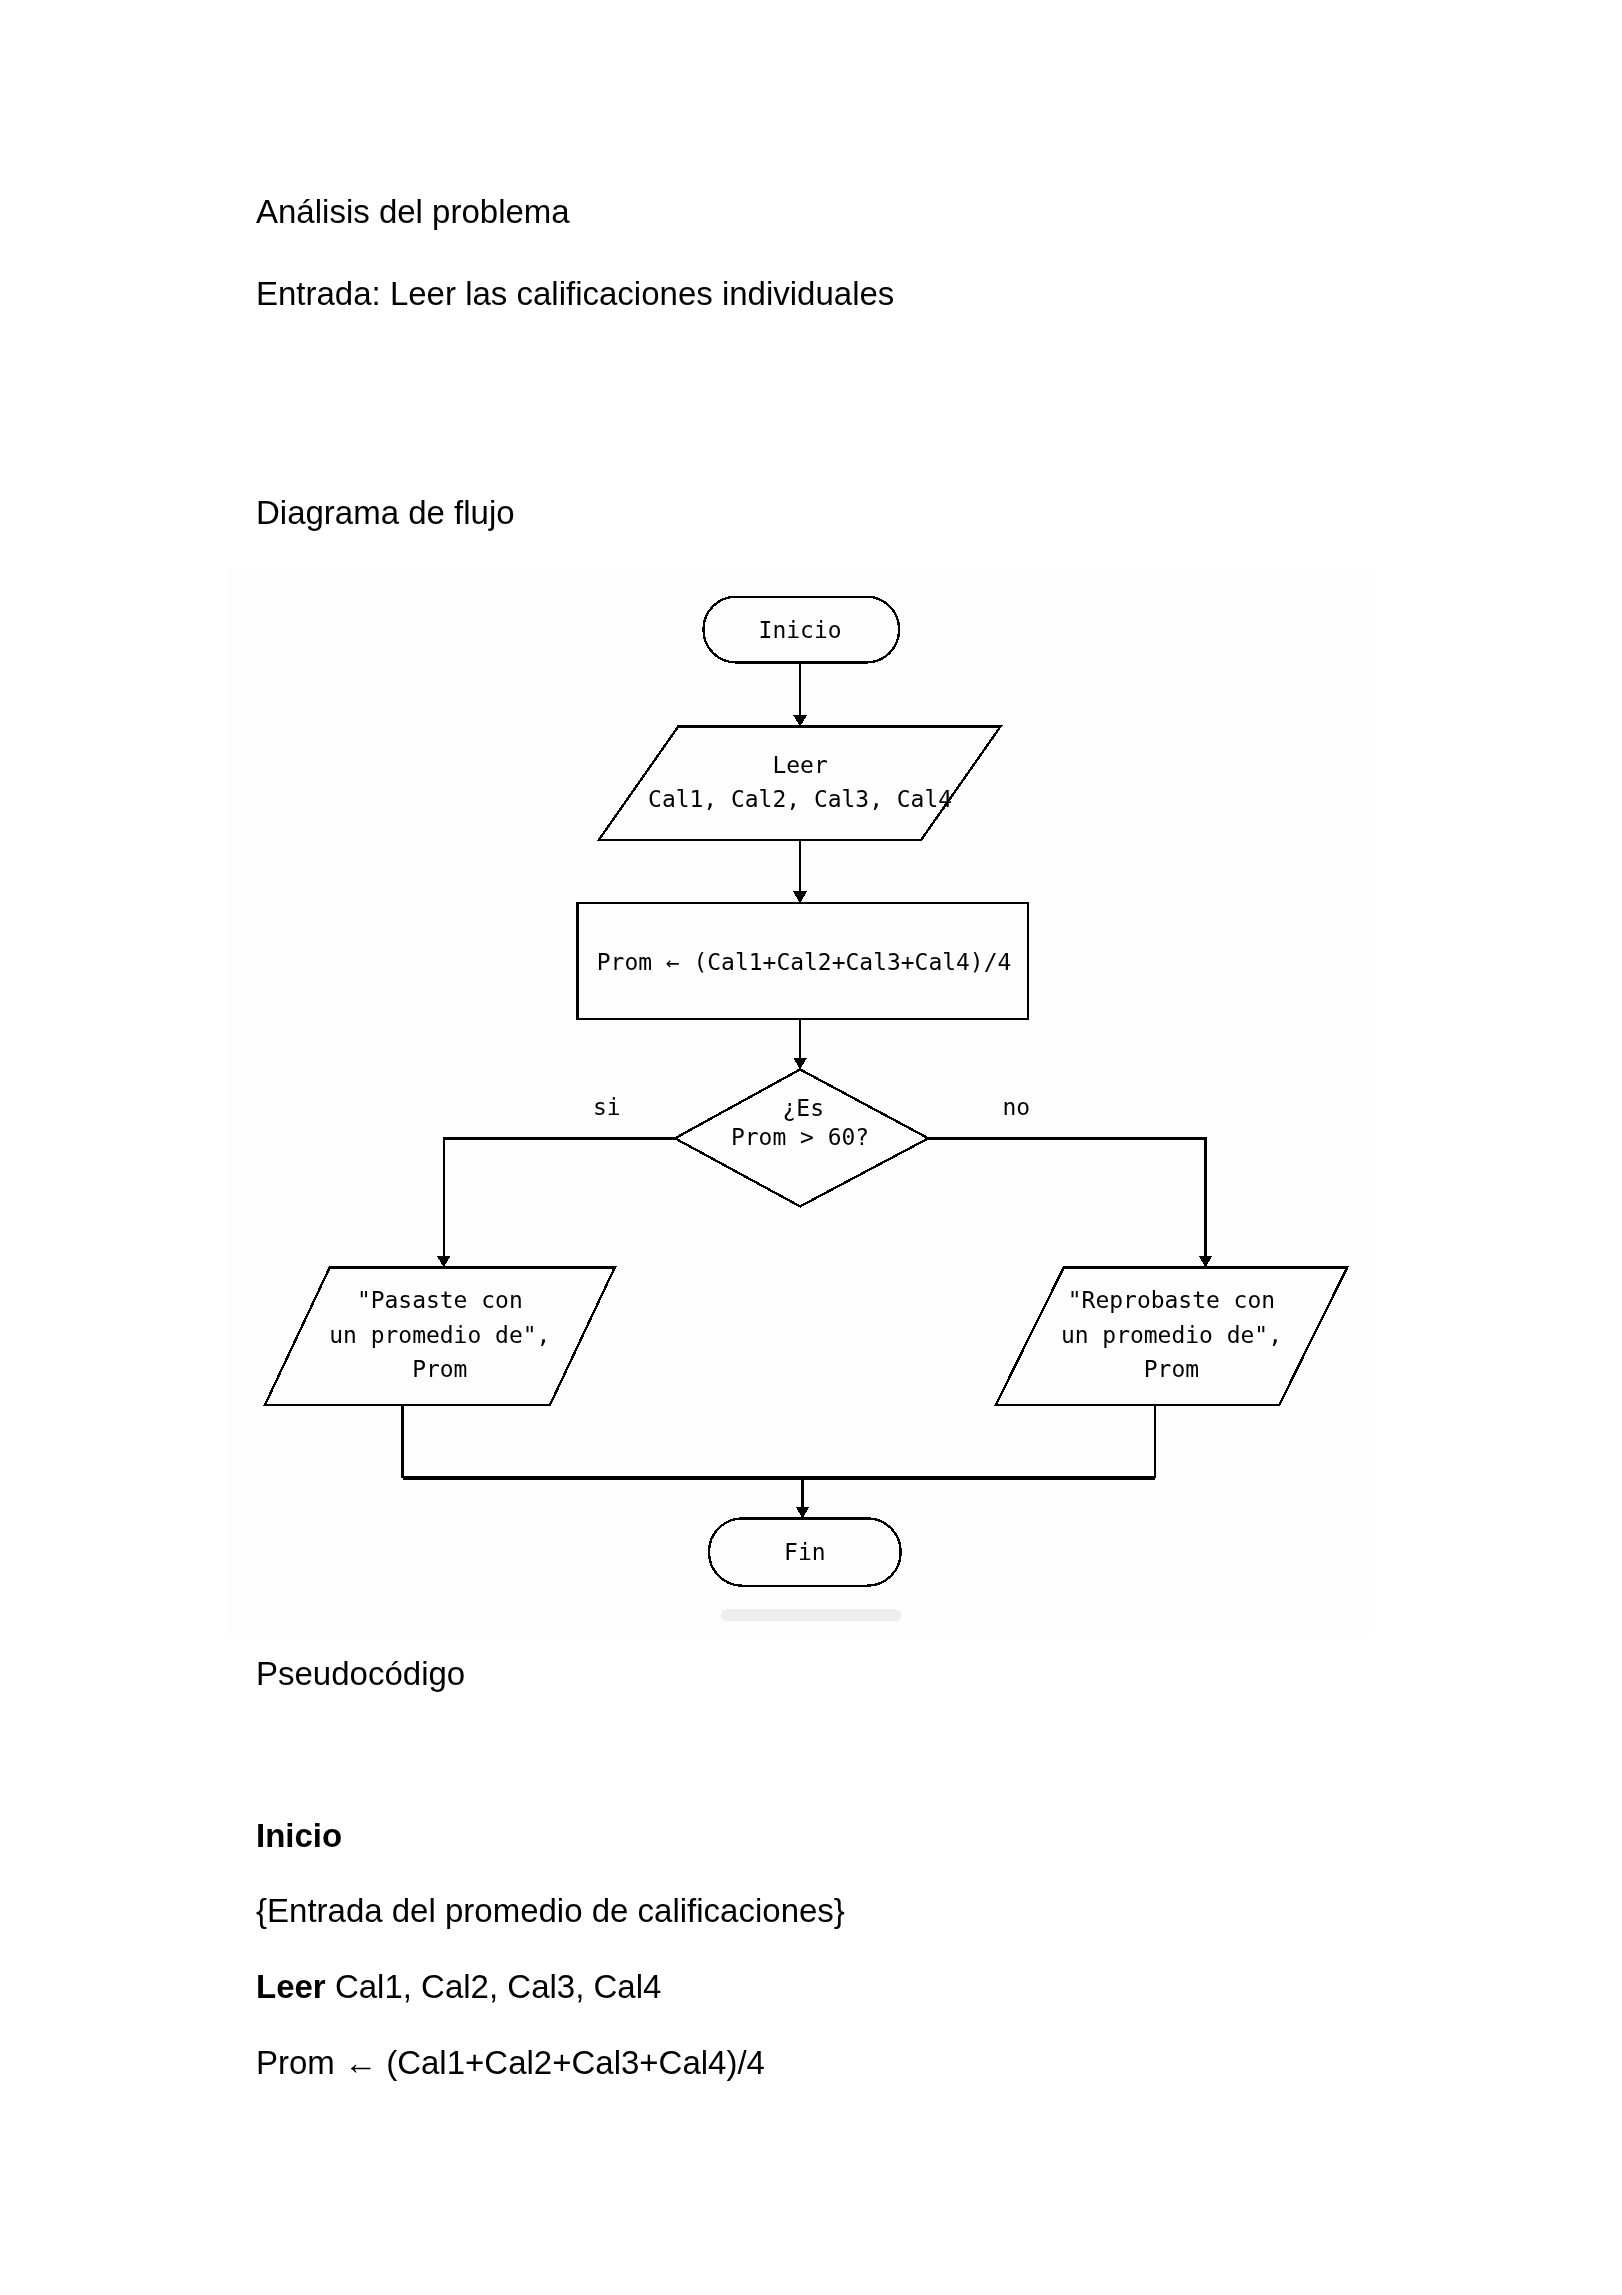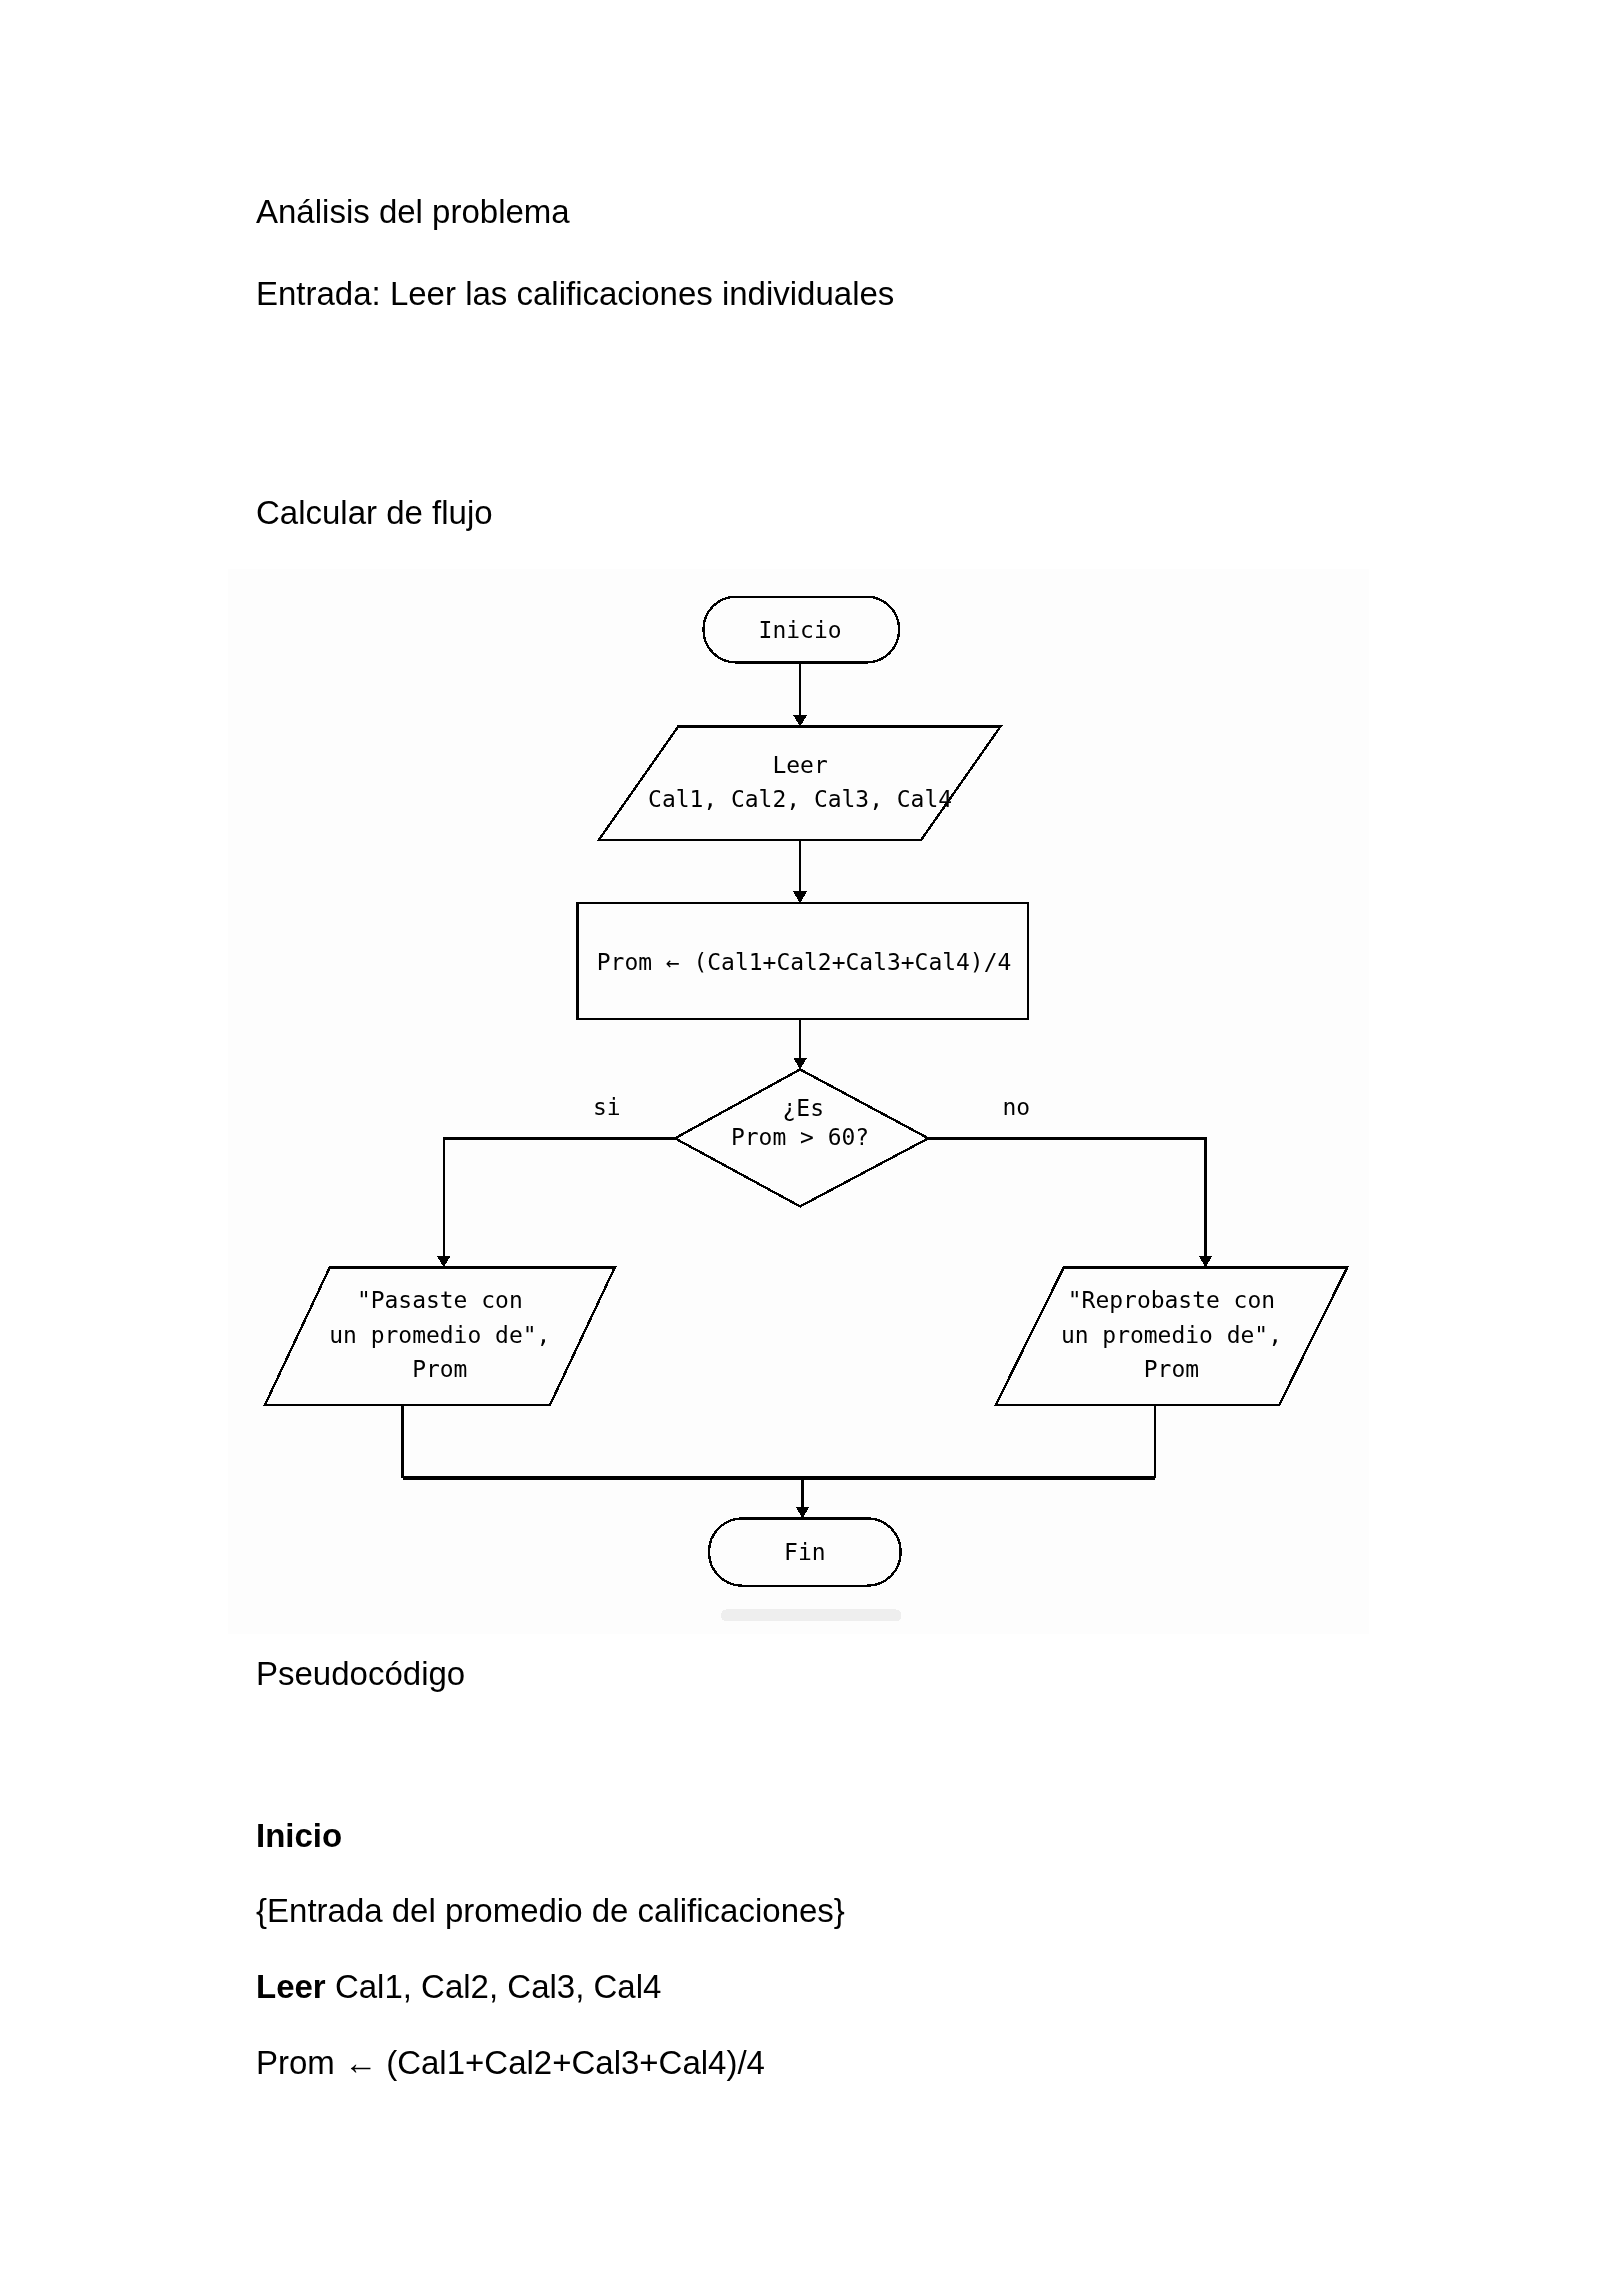--- a/index.html
+++ b/index.html
@@ -44,21 +44,21 @@
   }
   .fc-artifact { fill: #dcdcdc; opacity: 0.45; }
 </style>
 </head>
 <body>
 
 <div class="page">
 
   <div class="doc-line" style="top:194px">Análisis del problema</div>
   <div class="doc-line" style="top:276px">Entrada: Leer las calificaciones individuales</div>
-  <div class="doc-line" style="top:495px">Calcular de flujo</div>
+  <div class="doc-line" style="top:495px">Diagrama de flujo</div>
 
   <div class="figure">
     <svg class="fc" viewBox="0 0 1440 1345" xmlns="http://www.w3.org/2000/svg">
 
       <line class="fc-line" x1="722" y1="118" x2="722" y2="186"></line>
       <polygon class="fc-arrowhead" points="713,184 731,184 722,199"></polygon>
 
       <line class="fc-line" x1="722" y1="342" x2="722" y2="409"></line>
       <polygon class="fc-arrowhead" points="713,407 731,407 722,422"></polygon>
 

